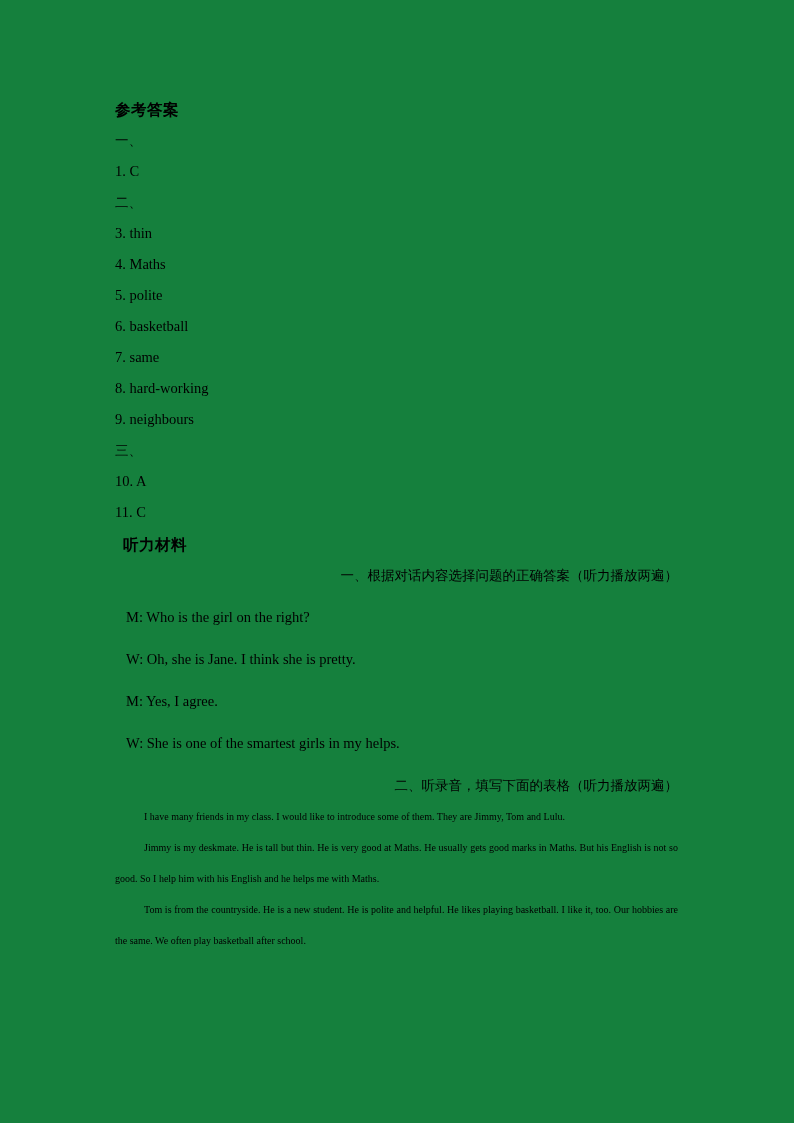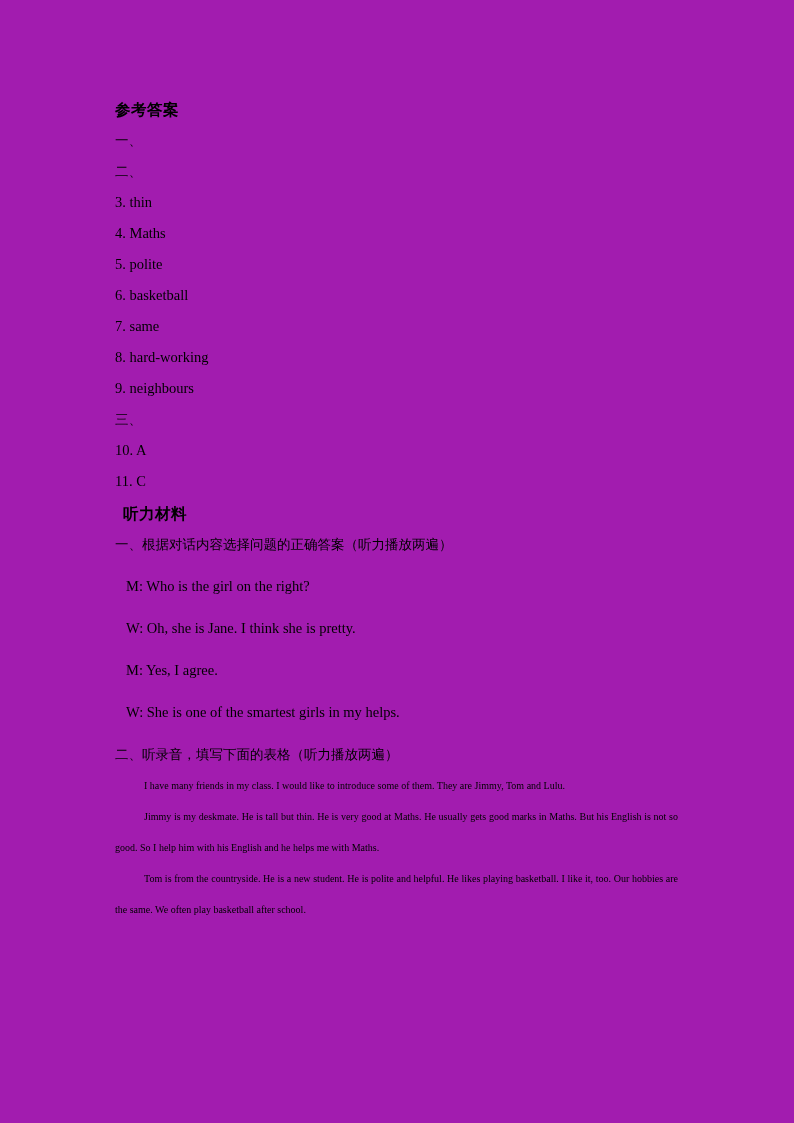--- a/index.html
+++ b/index.html
@@ -4,21 +4,21 @@
 <style>
   html, body {
     margin: 0;
     padding: 0;
     background: #ffffff;
   }
   .page {
     position: relative;
     width: 794px;
     height: 1123px;
-    background: #a21caf;
+    background: #15803d;
     overflow: hidden;
     font-family: "Liberation Serif", "DejaVu Serif", serif;
     color: #000000;
   }
   .content {
     position: absolute;
     left: 115px;
     top: 97px;
     width: 563px;
   }
@@ -54,20 +54,21 @@
     line-height: 31px;
     margin: 0;
   }
 
   
   .cn-subheading {
     font-family: "DejaVu Sans", "Liberation Sans", sans-serif;
     font-size: 13.5px;
     line-height: 31px;
     margin: 0;
+    text-align: right;
   }
 
   
   .dialogue-line {
     font-size: 14.5px;
     line-height: 31px;
     margin: 11px;
   }
 
   
@@ -87,20 +88,21 @@
 </head>
 <body>
 
 <div class="page">
   <div class="content">
 
     <h1 class="doc-heading">参考答案</h1>
 
     <p class="cn-marker">一、</p>
 
+    <p class="ans-line">1. C</p>
 
     <p class="cn-marker">二、</p>
 
     <p class="ans-line">3. thin</p>
     <p class="ans-line">4. Maths</p>
     <p class="ans-line">5. polite</p>
     <p class="ans-line">6. basketball</p>
     <p class="ans-line">7. same</p>
     <p class="ans-line">8. hard-working</p>
     <p class="ans-line">9. neighbours</p>

